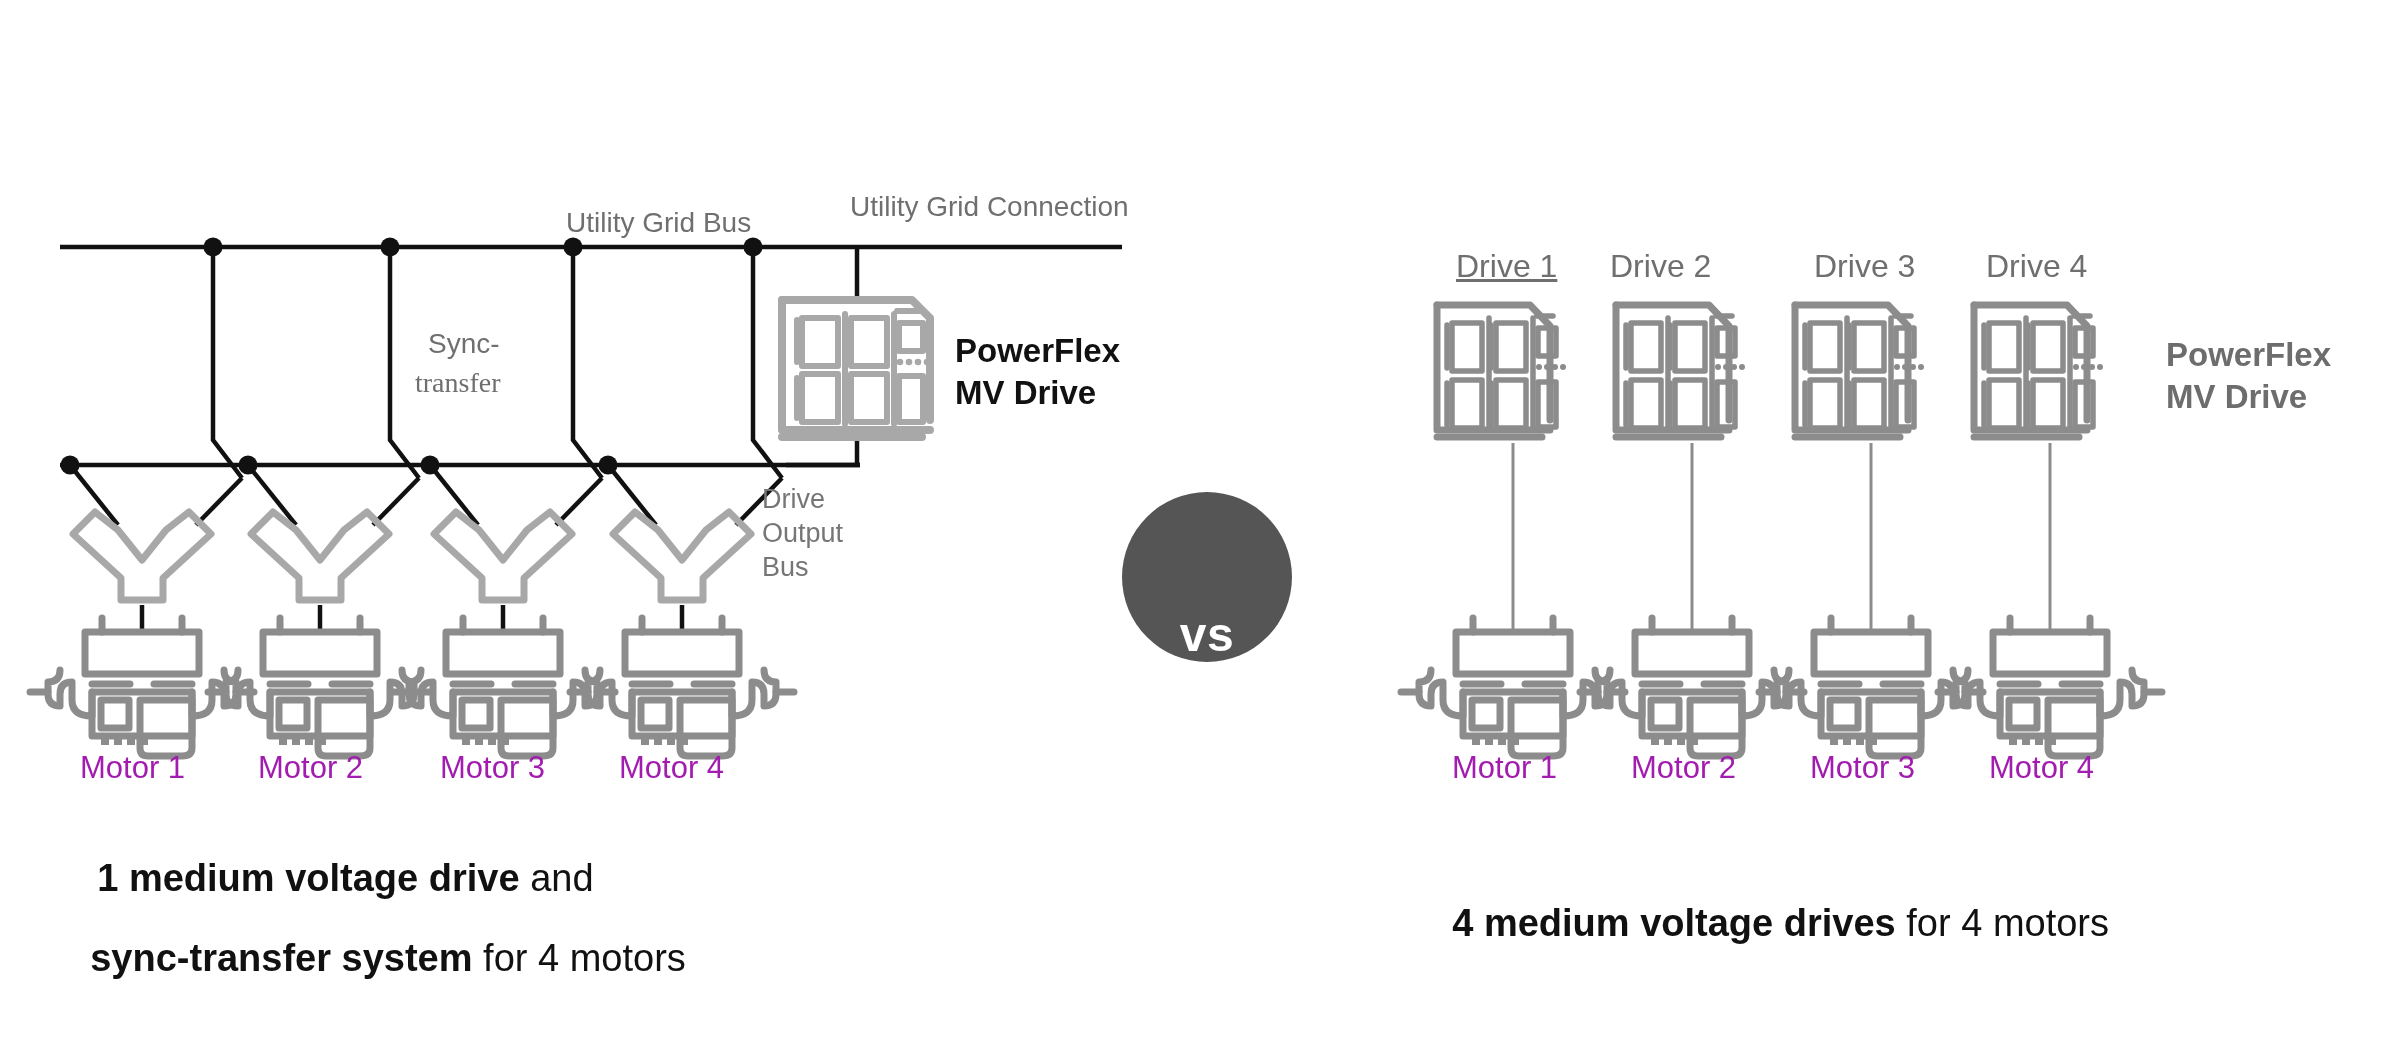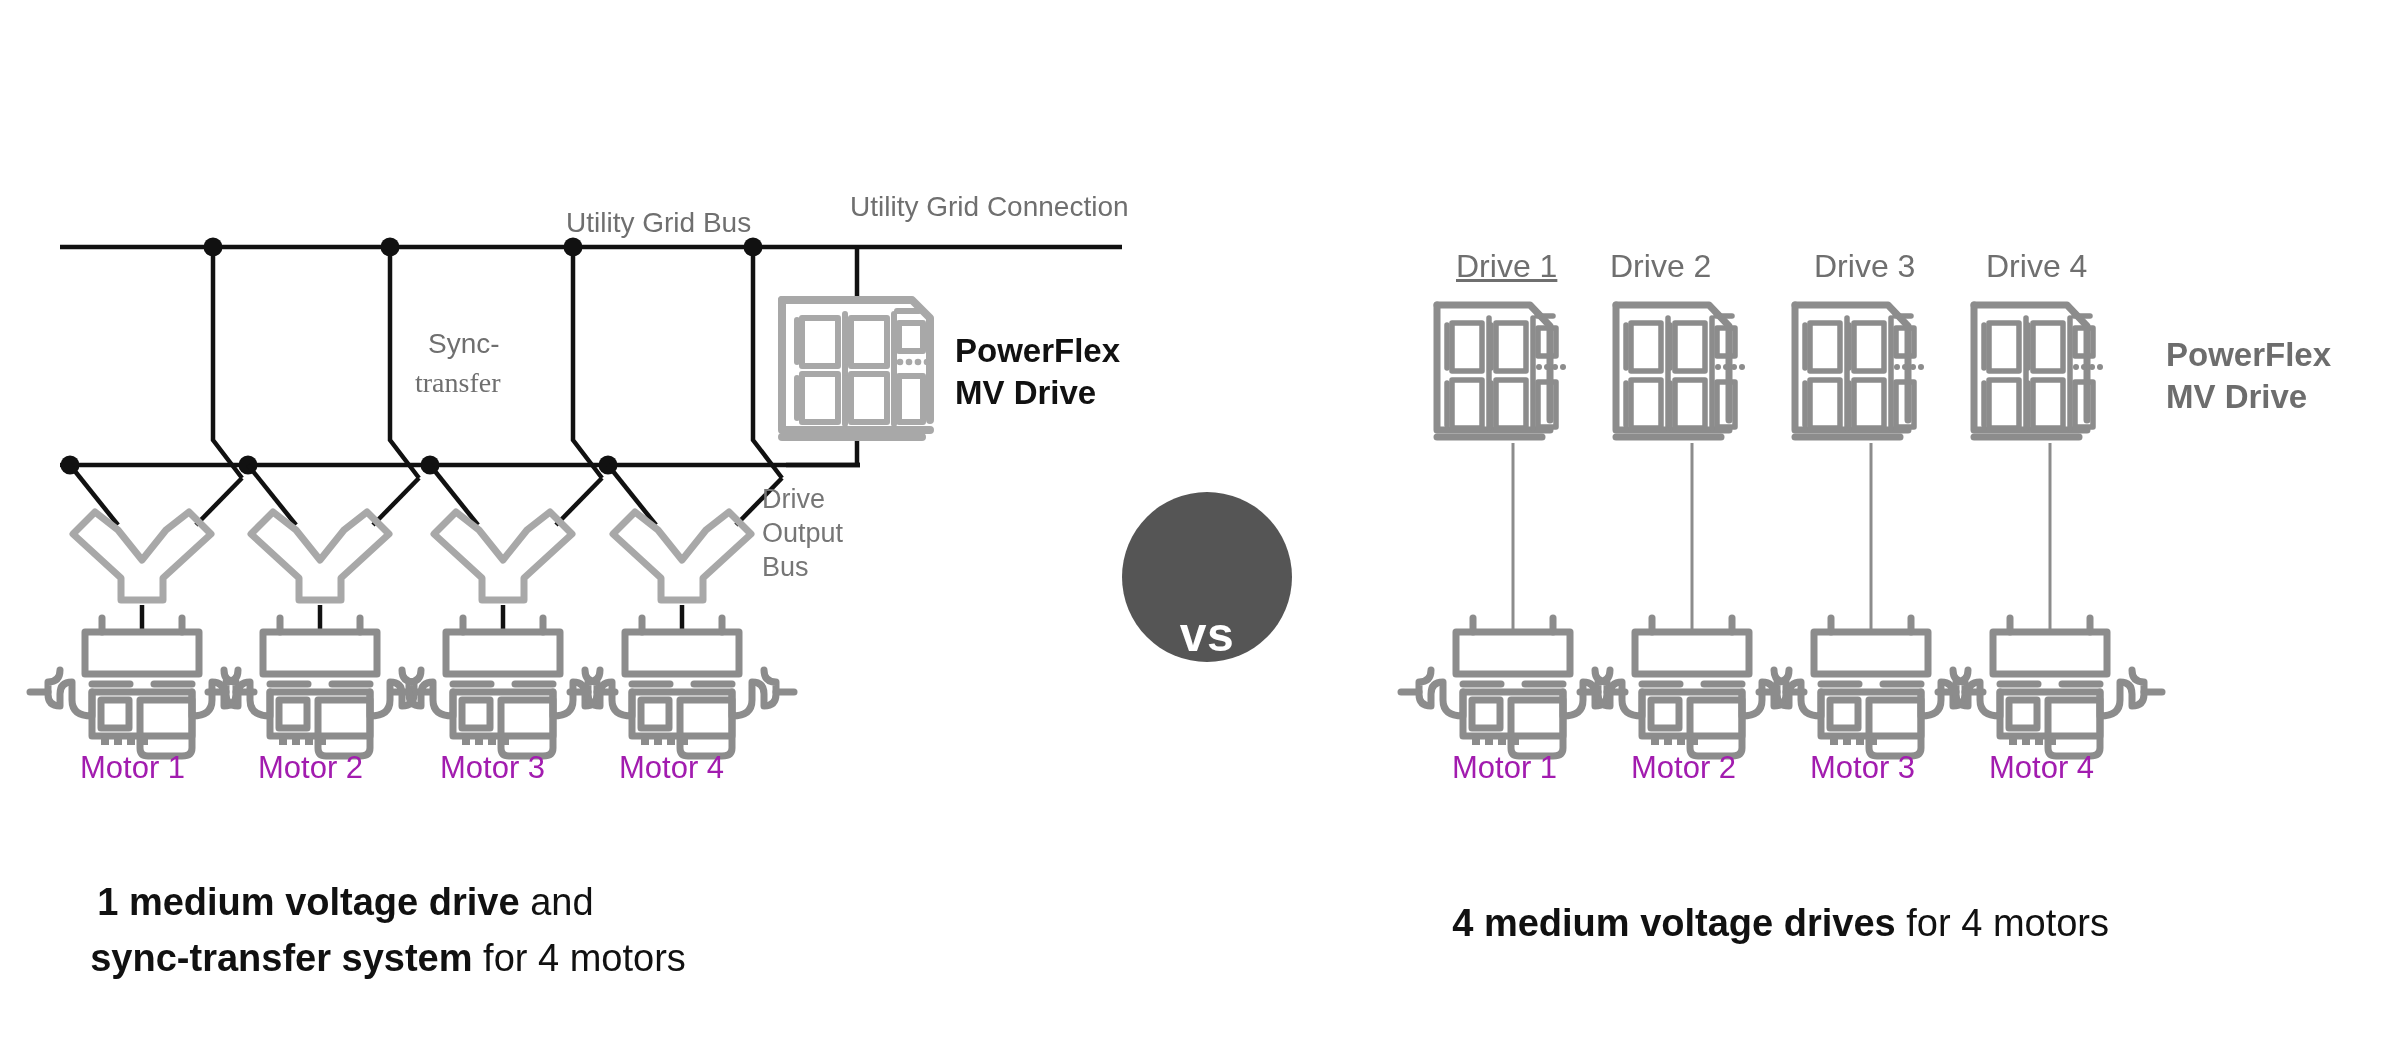--- a/index.html
+++ b/index.html
@@ -458,21 +458,21 @@
   <div class="txt lbl-gray-sm" style="left:762px;top:552px;">Bus</div>
 
   <div class="txt pf-black" style="left:955px;top:330px;">PowerFlex</div>
   <div class="txt pf-black" style="left:955px;top:372px;">MV Drive</div>
 
   <div class="txt motor-lbl" style="left:80px;top:750px;">Motor 1</div>
   <div class="txt motor-lbl" style="left:258px;top:750px;">Motor 2</div>
   <div class="txt motor-lbl" style="left:440px;top:750px;">Motor 3</div>
   <div class="txt motor-lbl" style="left:619px;top:750px;">Motor 4</div>
 
-  <div class="cap" style="left:55px;top:824px;">
+  <div class="cap" style="left:55px;top:800px;">
     <b>1 medium voltage drive</b><span> and</span>
   </div>
   <div class="cap" style="left:48px;top:880px;">
     <b>sync-transfer system</b><span> for 4 motors</span>
   </div>
 
   <div class="vs-badge">
     <span>vs</span>
   </div>
 

